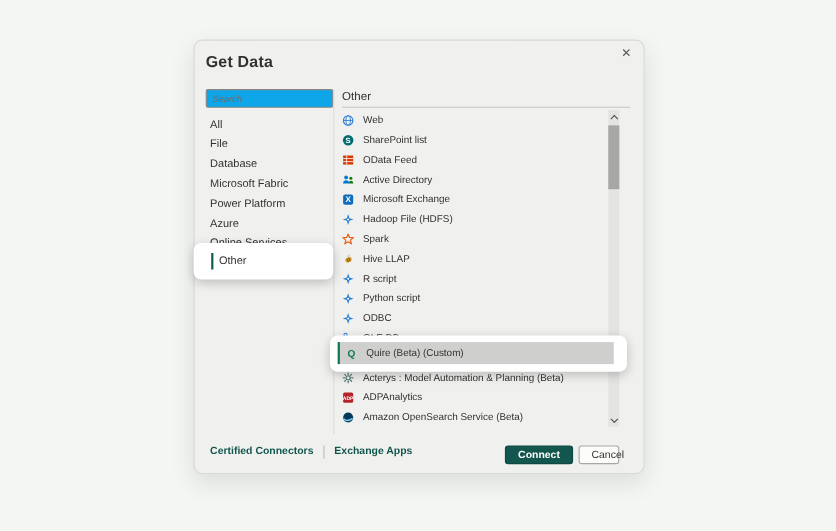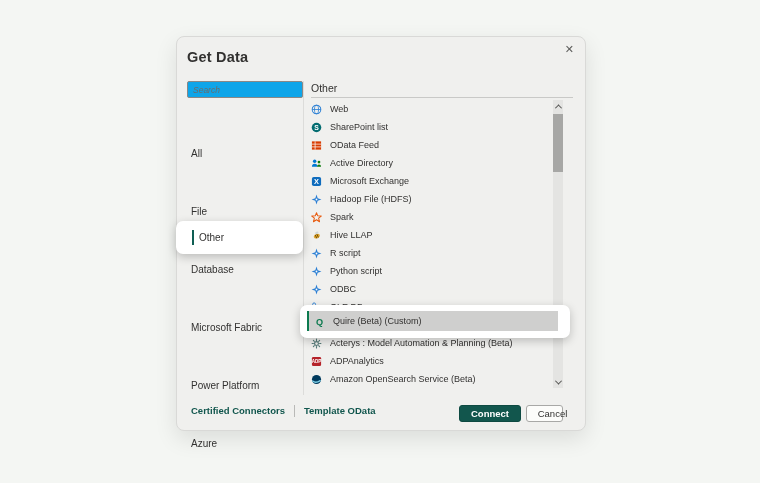--- a/index.html
+++ b/index.html
@@ -16,21 +16,21 @@
 
   .search-input {
     position: absolute; left: 10px; top: 44px; width: 116px; height: 17px;
     background: #0ea5e9; border: 1px solid #8a8886; border-radius: 2px;
     font-family: "Liberation Sans", sans-serif; font-style: italic; font-size: 8.5px;
     color: #323130; padding: 0 5px; outline: none;
   }
   .search-input::placeholder { color: #6d6b68; font-style: italic; }
 
   .sidebar-list { position: absolute; left: 14px; top: 67px; width: 108px; }
-  .side-item { height: 18px; display: flex; align-items: center; font-size: 10px; color: #323130; cursor: default; margin-top: 40px; }
+  .side-item { height: 18px; display: flex; align-items: center; font-size: 10px; color: #323130; cursor: default; }
 
   .vdivider { position: absolute; left: 126px; top: 44px; width: 1px; height: 314px; background: #dcdcda; }
 
   .panel-header { position: absolute; left: 134px; top: 45px; font-size: 10.5px; color: #323130; }
   .panel-hline { position: absolute; left: 134px; top: 60px; width: 262px; height: 1px; background: #c9c9c7; }
 
   .conn-list { position: absolute; left: 128px; top: 63px; width: 248px; }
   .conn-row { height: 18px; display: flex; align-items: center; padding-left: 6px; font-size: 9px; color: #323130; cursor: default; }
   .icon { width: 11px; height: 11px; flex: 0 0 11px; margin-right: 8px; display: inline-flex; }
   .icon svg { width: 100%; height: 100%; display: block; }
@@ -259,21 +259,21 @@
       </div>
       <div class="sb-thumb"></div>
       <div class="sb-btn down">
         <div class="chev down"></div>
       </div>
     </div>
 
     <div class="footer-links">
       <span class="footer-link">Certified Connectors</span>
       <span class="flink-divider"></span>
-      <span class="footer-link">Template OData</span>
+      <span class="footer-link">Exchange Apps</span>
     </div>
 
     <div class="btn btn-connect">Connect</div>
     <div class="btn btn-cancel">Cancel</div>
   </div>
 
   <div class="spotlight spot-other">
     <div class="sel-bar"></div>
     <div class="spot-other-label">Other</div>
   </div>

